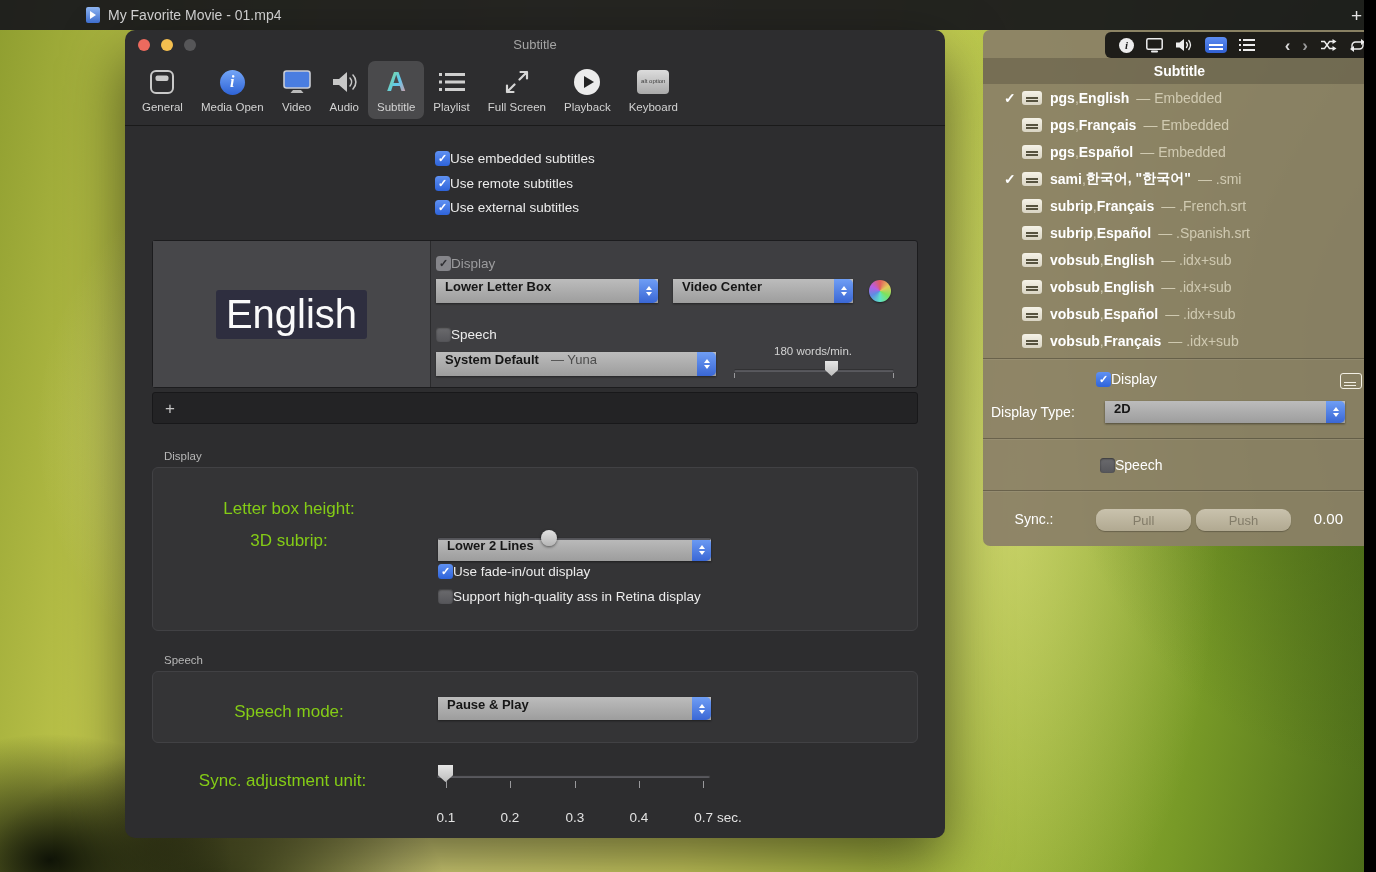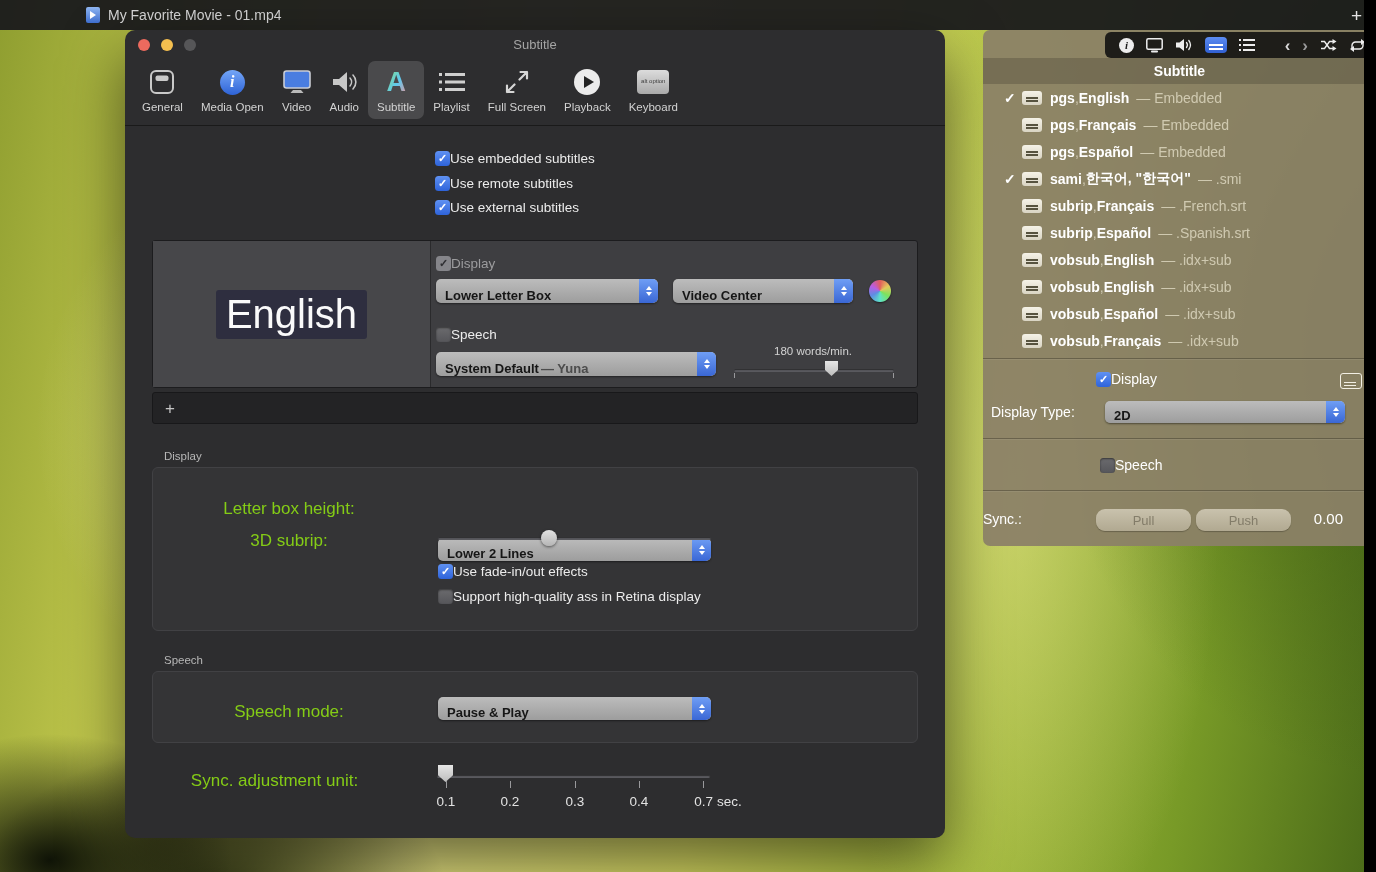--- a/index.html
+++ b/index.html
@@ -60,24 +60,24 @@
     font-size:11px; font-weight:bold; color:#fff; flex:0 0 auto; }
   .cb.on { background:linear-gradient(#5f91f2,#2e63da); }
   .cb.on::before { content:"✓"; }
   .cb.off { background:linear-gradient(#6b6b6e,#56565a); box-shadow:inset 0 1px 2px rgba(0,0,0,0.5); }
   .cb.dim { background:#85858a; color:#2f2f33; }
   .cb.dim::before { content:"✓"; }
   .cb-row { position:absolute; display:flex; align-items:center; gap:0; font-size:13.5px; color:#ececec; }
   .cb-row.dimtext { color:#9c9c9e; }
 
   
-  .popup { position:absolute; height:24px; background:linear-gradient(#bcbcbc,#9d9d9d); border-radius:5px;
-    display:flex; align-items:flex-end; padding:0 26px 0 9px; font-size:13px; font-weight:bold; color:#161616;
+  .popup { position:absolute; height:24px; background:linear-gradient(#bcbcbc,#9d9d9d); border-radius:0;
+    display:flex; align-items:flex-start; padding:0 26px 0 9px; font-size:13px; font-weight:bold; color:#161616;
     box-shadow:0 1px 2px rgba(0,0,0,0.45); white-space:nowrap; overflow:hidden; border:none; }
-  .popup .sub { font-weight:bold; color:#4c4c4c; margin-left:2px; }
+  .popup .sub { font-weight:normal; color:#4c4c4c; margin-left:12px; }
   .popup .cap { position:absolute; right:0; top:0; width:19px; height:100%;
     background:linear-gradient(#6f9ef5,#3a67d5); border-radius:0 5px 5px 0;
     display:flex; flex-direction:column; align-items:center; justify-content:center; gap:2px; }
   .cap i { width:0; height:0; border-left:3.5px solid transparent; border-right:3.5px solid transparent; }
   .cap .up { border-bottom:4px solid #fff; }
   .cap .dn { border-top:4px solid #fff; }
 
   
   .track { position:absolute; height:3px; background:#59595e; border-radius:2px; box-shadow:inset 0 1px 1px rgba(0,0,0,0.5); }
   .knob-round { position:absolute; width:16px; height:16px; border-radius:50%;
@@ -95,21 +95,21 @@
     background:#3e3e41; border:1px solid #1c1c1e; border-radius:3px; }
   .sample-pane { position:absolute; left:0; top:0; width:278px; height:100%; background:#47474a;
     border-right:1px solid #2a2a2c; display:flex; align-items:center; justify-content:center; }
   .sample-text { font-size:40px; color:#fafafa; background:rgba(25,25,55,0.55); padding:2px 10px; border-radius:3px; }
   .wheel { position:absolute; width:22px; height:22px; border-radius:50%; border:none;
     background:conic-gradient(#e35d5d,#e3c95d,#7ce35d,#5de3c9,#5d8de3,#b85de3,#e35d5d); box-shadow:0 1px 2px rgba(0,0,0,0.5); }
   .addrow { position:absolute; left:27px; top:362px; width:766px; height:32px; background:#232325;
     border:1px solid #18181a; border-radius:3px; display:flex; align-items:center; padding-left:12px; }
   .addrow button { background:none; border:none; color:#c5c5c5; font-size:17px; line-height:1; }
 
-  .slider-ticklabel { position:absolute; width:90px; text-align:center; font-size:13.5px; color:#e2e2e2; }
+  .slider-ticklabel { position:absolute; width:90px; text-align:center; font-size:13.5px; color:#e2e2e2;margin-top:16px; }
 
   
   .hud { position:absolute; left:983px; top:30px; width:393px; height:516px;
     background:rgba(139,129,103,0.94); border-radius:7px 0 0 7px; color:#fff; }
   .hud-topbar { position:absolute; left:122px; top:2px; right:0; height:26px;
     background:rgba(15,15,15,0.88); border-radius:6px 0 0 6px;
     display:flex; align-items:center; padding:0 10px 0 14px; gap:12px; }
   .hicon { background:none; border:none; padding:0; display:flex; align-items:center; justify-content:center; height:20px; }
   .h-info { width:15px; height:15px; border-radius:50%; background:#ededed; color:#1c1c1c;
     font-family:"Liberation Serif",serif; font-style:italic; font-weight:bold; font-size:11px;
@@ -309,41 +309,41 @@
             <i class="dn"></i>
           </span>
       </button>
       <div class="rlabel" style="left:0; top:63px; width:272px;">3D subrip:</div>
       <div>
         <div class="track" style="left:285px; top:69px; width:273px;"></div>
         <div class="knob-round" style="left:388px; top:62px;"></div>
       </div>
       <div class="cb-row" style="left:285px; top:96px;">
         <span class="cb on"></span>
-        <span>Use fade-in/out effects</span>
+        <span>Use fade-in/out display</span>
       </div>
       <div class="cb-row" style="left:285px; top:121px;">
         <span class="cb off"></span>
         <span>Support high-quality ass in Retina display</span>
       </div>
     </div>
 
     <div class="sec-label" style="left:39px; top:624px;">Speech</div>
     <div class="groupbox" style="left:27px; top:641px; width:766px; height:72px;">
       <div class="rlabel" style="left:0; top:30px; width:272px;">Speech mode:</div>
       <button class="popup" style="left:285px; top:25px; width:273px; height:23px;">
         <span>Pause &amp; Play</span>
         <span class="cap">
             <i class="up"></i>
             <i class="dn"></i>
           </span>
       </button>
     </div>
 
-    <div class="rlabel" style="left:0; top:741px; width:299px;">Sync. adjustment unit:</div>
+    <div class="rlabel" style="left:8px; top:741px; width:299px;">Sync. adjustment unit:</div>
     <div>
       <div class="track" style="left:312px; top:745px; width:273px;"></div>
       <div class="knob-pent" style="left:313px; top:735px;"></div>
       <div class="tickmark" style="left:321px; top:751px;"></div>
       <div class="tickmark" style="left:385px; top:751px;"></div>
       <div class="tickmark" style="left:450px; top:751px;"></div>
       <div class="tickmark" style="left:514px; top:751px;"></div>
       <div class="tickmark" style="left:578px; top:751px;"></div>
     </div>
     <div class="slider-ticklabel" style="left:276px; top:764px;">0.1</div>
@@ -522,19 +522,19 @@
 
     <div class="hud-sep" style="top:408px;"></div>
 
     <div class="cb-row" style="left:117px; top:427px;">
       <span class="cb off"></span>
       <span class="hud-label">Speech</span>
     </div>
 
     <div class="hud-sep" style="top:460px;"></div>
 
-    <div class="ar hud-label" style="left:0; top:481px; width:102px; text-align:left;">Sync.:</div>
+    <div class="ar hud-label" style="left:0; top:481px; width:102px; text-align:center;">Sync.:</div>
     <button class="hud-btn" style="left:113px; top:479px;">Pull</button>
     <button class="hud-btn" style="left:213px; top:479px;">Push</button>
     <div class="ar" style="left:295px; top:480px; width:65px; text-align:right; font-size:15px; color:#fff;">0.00</div>
   </div>
 
 </div>
 
 </body></html>

